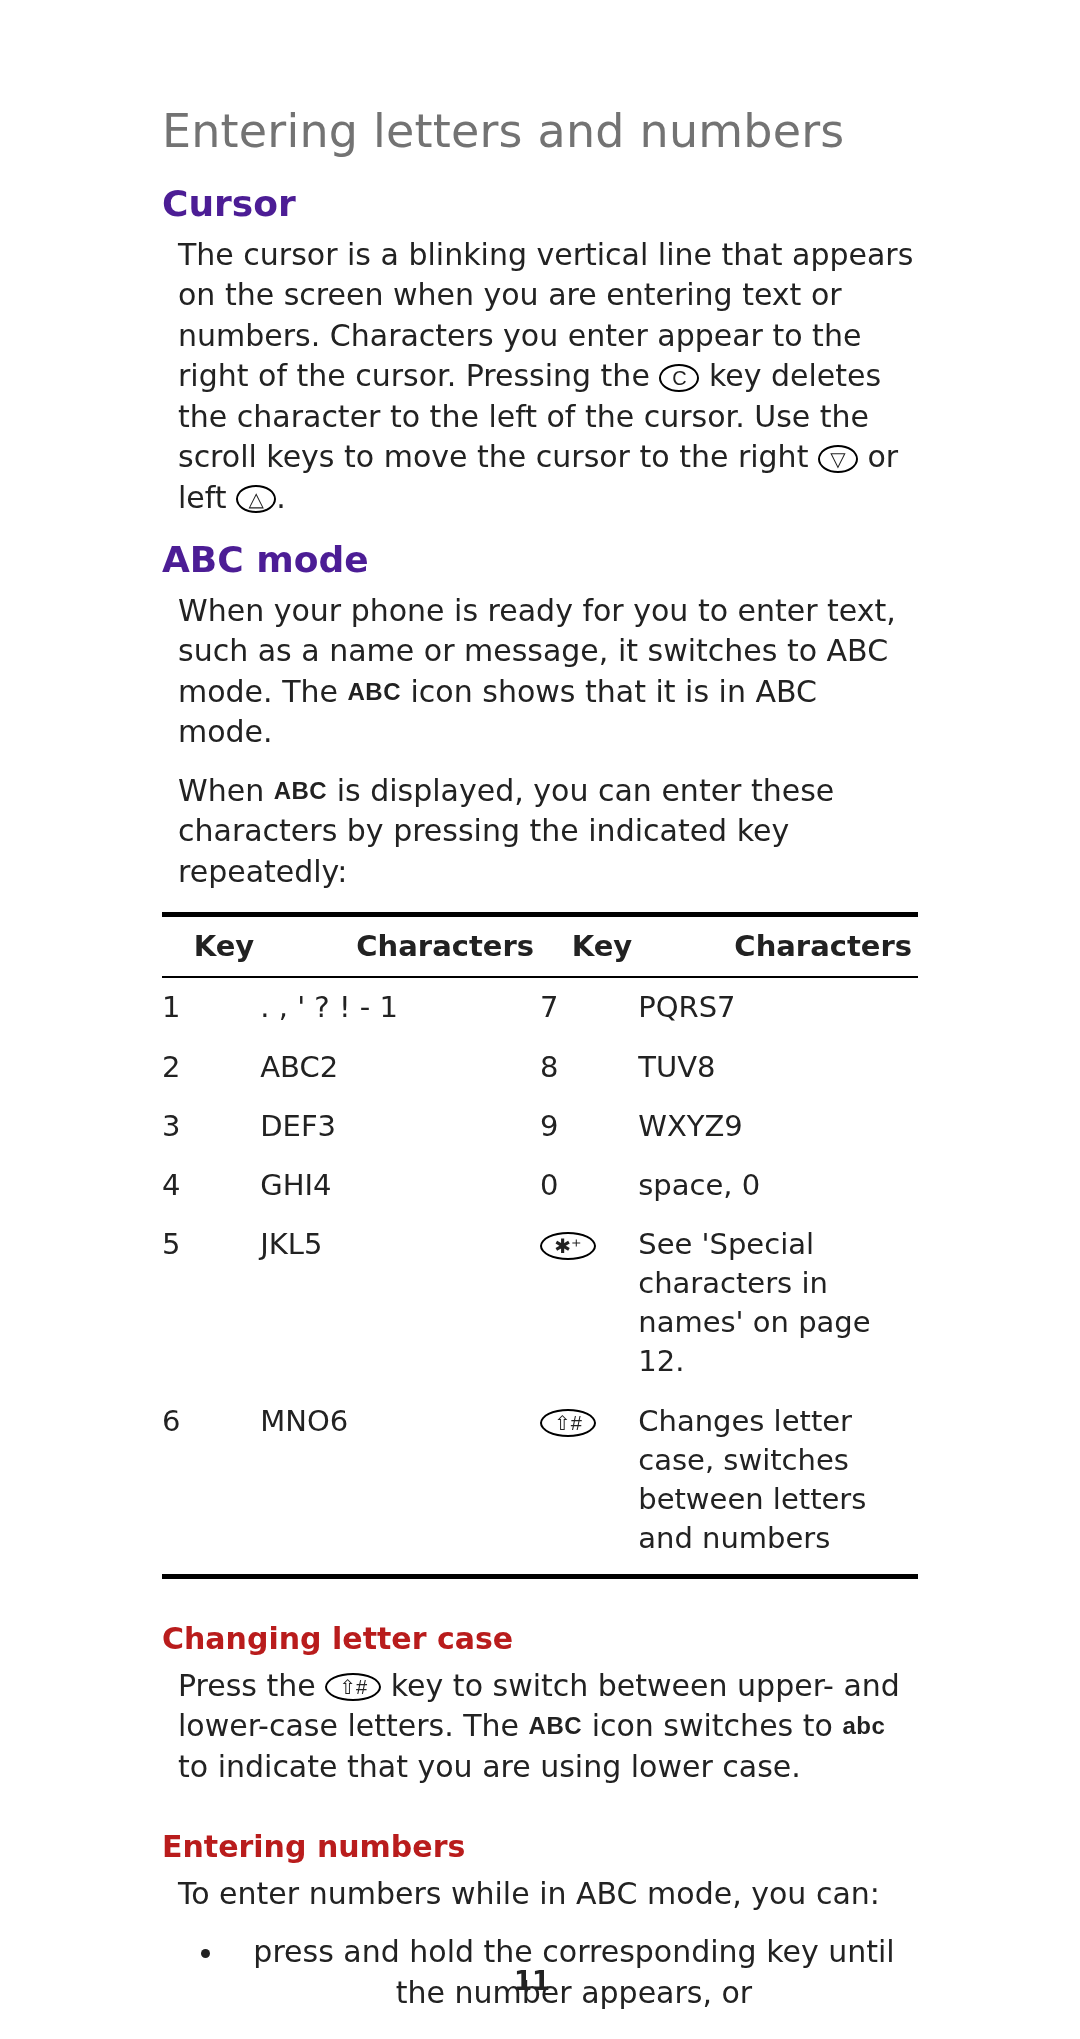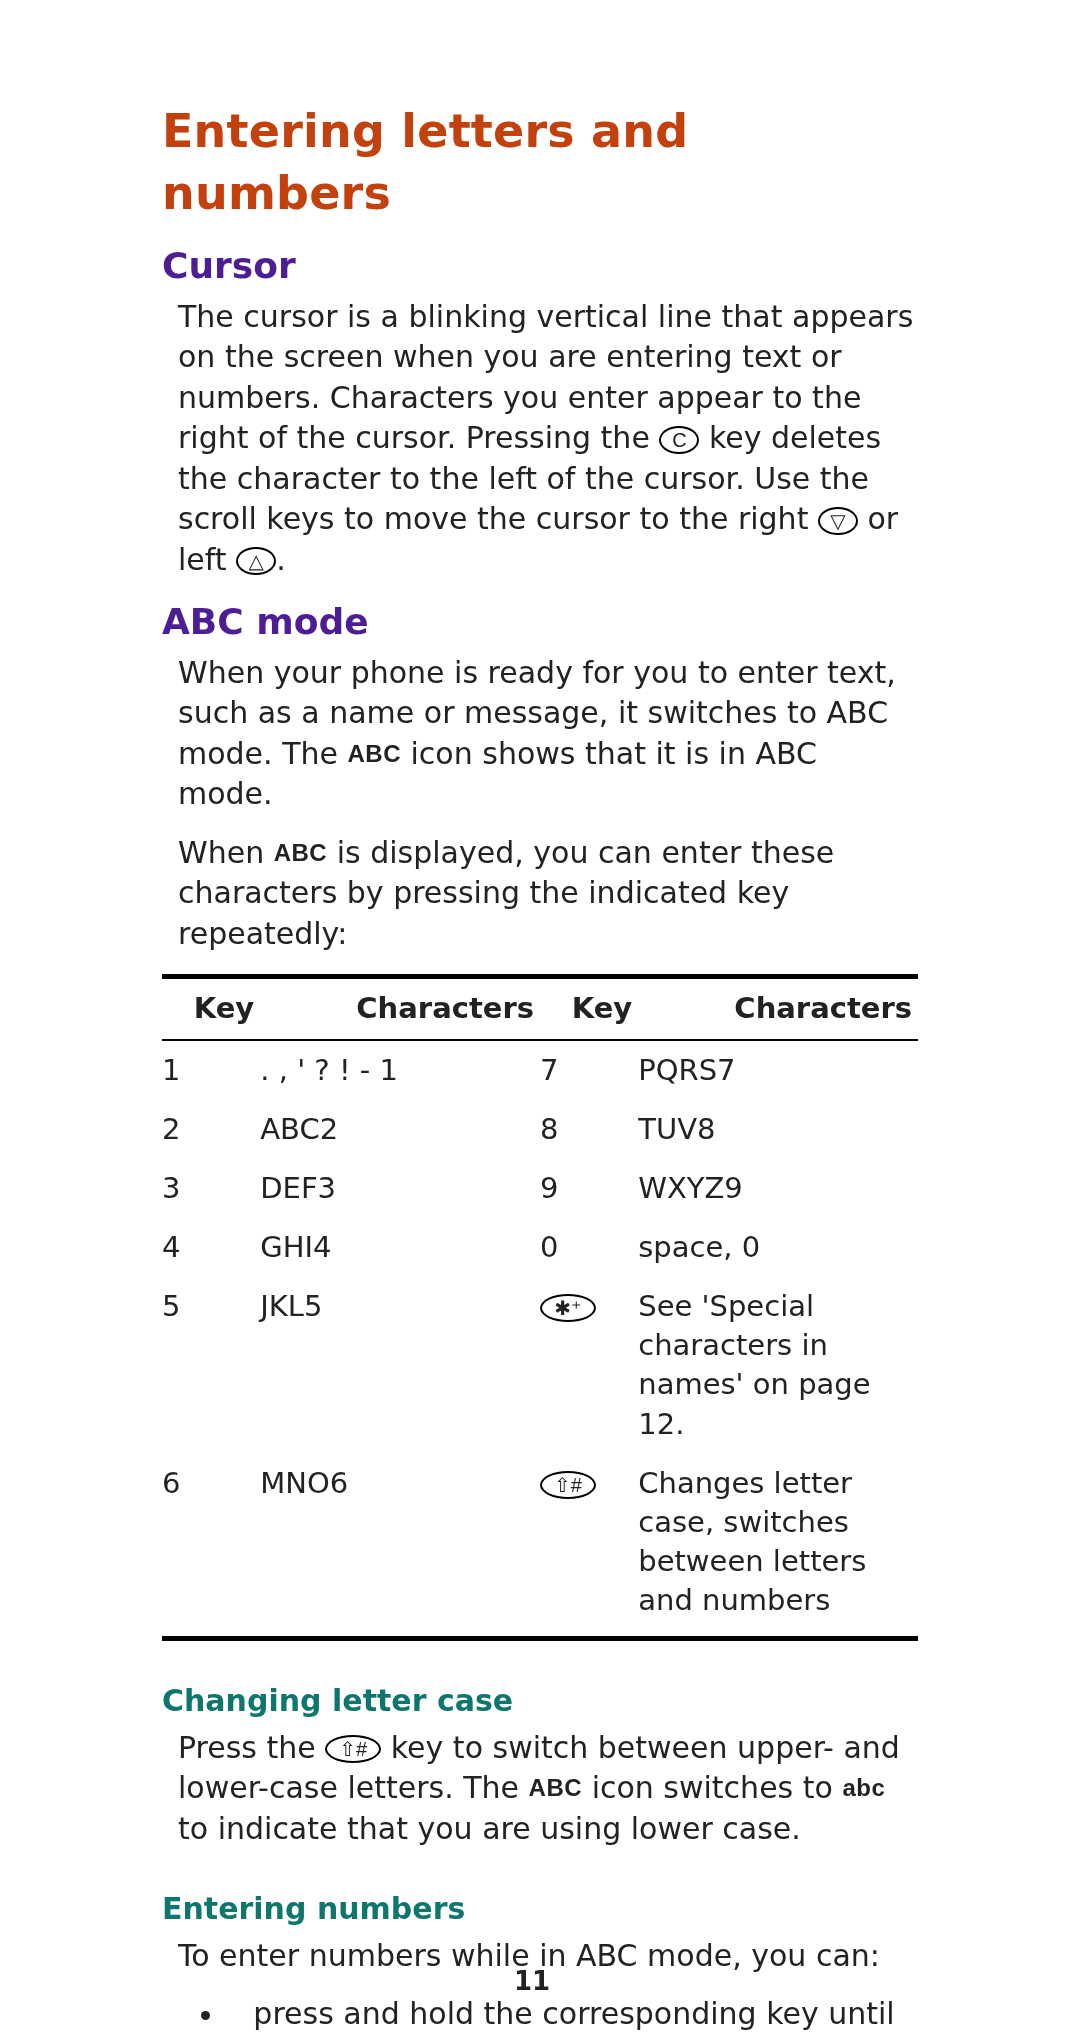--- a/index.html
+++ b/index.html
@@ -11,34 +11,34 @@
     width: 1080px;
     min-height: 2039px;
     font-family: Verdana, Geneva, "DejaVu Sans", sans-serif;
     color: #222;
     box-sizing: border-box;
     padding: 100px 162px 40px 162px;
     font-size: 30px;
     line-height: 1.35;
   }
   h1.main-title {
-    font-weight: 700;
-    color: #c2410c;
+    font-weight: 400;
+    color: #737373;
     font-size: 46px;
     margin: 0 0 8px 0;
     letter-spacing: 0.2px;
   }
   h2.section {
     color: #4c1d95;
     font-weight: 700;
     font-size: 36px;
     margin: 18px 0 2px 0;
   }
   h3.subsection {
-    color: #0f766e;
+    color: #b91c1c;
     font-weight: 700;
     font-size: 30px;
     margin: 40px 0 4px 0;
   }
   p { margin: 6px 0 18px 16px; }
   .abc-label {
     display: inline-block;
     font-family: Liberation Sans, sans-serif;
     font-weight: 900;
     font-size: 24px;

